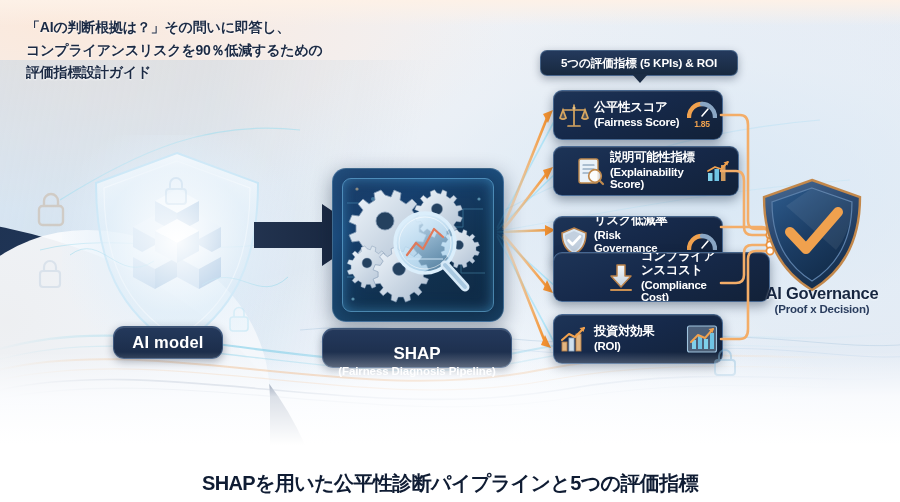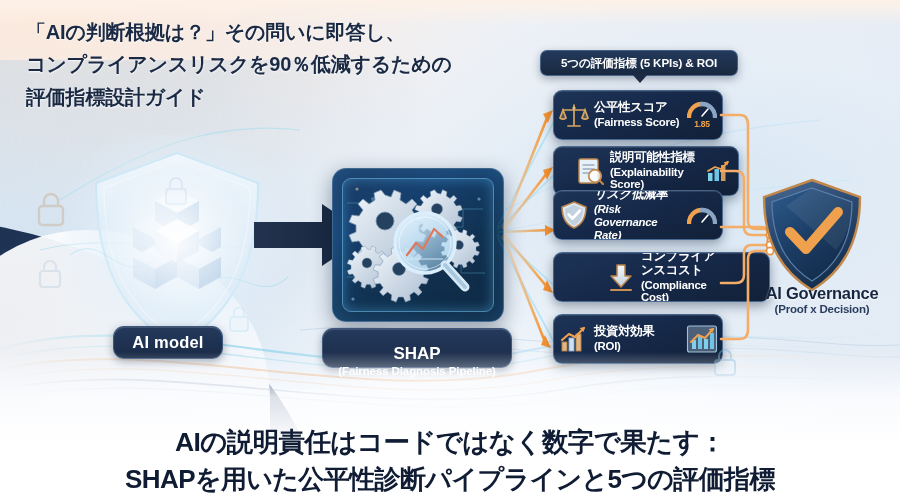--- a/index.html
+++ b/index.html
@@ -47,21 +47,21 @@
     position:absolute;left:0;top:0;width:900px;height:26px;
     background:linear-gradient(180deg,#fdf1e7 0%,rgba(253,241,231,0) 100%);
   }
 
   
   .waves{position:absolute;left:0;top:0;width:900px;height:502px;}
 
   
   .header{
     position:absolute;left:26px;top:16px;width:470px;
-    color:#1b2a44;font-weight:bold;font-size:20px;line-height:1.62;
+    color:#1b2a44;font-weight:bold;font-size:14px;line-height:1.62;
     letter-spacing:-.2px;
     text-shadow:0 1px 2px rgba(255,255,255,.85);
   }
   .header div{white-space:nowrap;}
 
   
   .aimodel-wrap{position:absolute;left:62px;top:135px;width:230px;height:235px;}
   .aimodel-glow{
     position:absolute;left:0;top:0;width:230px;height:235px;
     background:radial-gradient(circle at 50% 45%, rgba(255,255,255,.95) 0%, rgba(228,240,250,.55) 42%, rgba(255,255,255,0) 72%);
@@ -144,21 +144,21 @@
     position:absolute;left:744px;top:303px;width:156px;text-align:center;
     font-size:11.5px;font-weight:bold;color:#2a3d5e;letter-spacing:-.2px;
   }
 
   
   .banner{
     position:absolute;left:0;bottom:6px;width:900px;text-align:center;
     color:#0f1c33;font-weight:bold;line-height:1.26;letter-spacing:-.6px;
   }
   .banner .l1{font-size:26.5px;display:block;}
-  .banner .l2{font-size:26px;display:block;margin-top:4px;}
+  .banner .l2{font-size:20px;display:block;margin-top:4px;}
 
   .lock{position:absolute;opacity:.5;}
 </style>
 </head>
 <body>
 
 <div id="stage">
 
   <div class="bg-base"></div>
   <div class="bg-cool"></div>
@@ -449,21 +449,21 @@
       <svg width="26" height="22" viewBox="0 0 26 22">
         <rect x="3" y="13" width="4.5" height="8" fill="#7fd0ea"></rect>
         <rect x="9.5" y="9" width="4.5" height="12" fill="#6fc3e4"></rect>
         <rect x="16" y="5" width="4.5" height="16" fill="#cf9a5e"></rect>
         <path d="M3,11 L10,7 L16,9 L23,2" fill="none" stroke="#f0a14e" stroke-width="1.8" stroke-linecap="round" stroke-linejoin="round"></path>
         <polygon points="23,1 18.5,2.5 22.5,5.5" fill="#f0a14e"></polygon>
       </svg>
     </div>
   </div>
 
-  <div class="kpi-card" style="top:190px;font-style:italic;">
+  <div class="kpi-card" style="top:216px;">
     <div class="kpi-icon">
       <svg width="30" height="30" viewBox="0 0 30 30">
         <path d="M15,2 L27,7 C27,18 22,25 15,28 C8,25 3,18 3,7 Z" fill="#dbe7f2" stroke="#b9814a" stroke-width="1.6"></path>
         <path d="M15,5 L24,9 C24,17.5 20,23 15,25.5 C10,23 6,17.5 6,9 Z" fill="#aebdcf" opacity=".55"></path>
         <polyline points="9.5,14.5 13.5,18.5 21,10.5" fill="none" stroke="#ffffff" stroke-width="2.6" stroke-linecap="round" stroke-linejoin="round"></polyline>
       </svg>
     </div>
     <div class="kpi-text">
       <span class="kpi-jp">リスク低減率</span>
       <span class="kpi-en">(Risk Governance Rate)</span>
@@ -573,17 +573,16 @@
     <path d="M8,13 v-4 a6,6 0 0 1 12,0 v4" fill="none" stroke="#b9cbdd" stroke-width="2.2"></path>
   </svg>
   <svg class="lock" style="left:712px;top:348px;opacity:.45;" width="26" height="30" viewBox="0 0 26 30">
     <rect x="3" y="12" width="20" height="15" rx="3" fill="rgba(230,243,252,.6)" stroke="#7fb6d8" stroke-width="2"></rect>
     <path d="M7,12 v-4 a6,6 0 0 1 12,0 v4" fill="none" stroke="#7fb6d8" stroke-width="2"></path>
   </svg>
 
   <div class="white-base"></div>
 
   <div class="banner">
-    <span class="l1">AIの説明責任はコードではなく数字で果たす：</span>
     <span class="l2">SHAPを用いた公平性診断パイプラインと5つの評価指標</span>
   </div>
 
 </div>
 
 </body></html>

